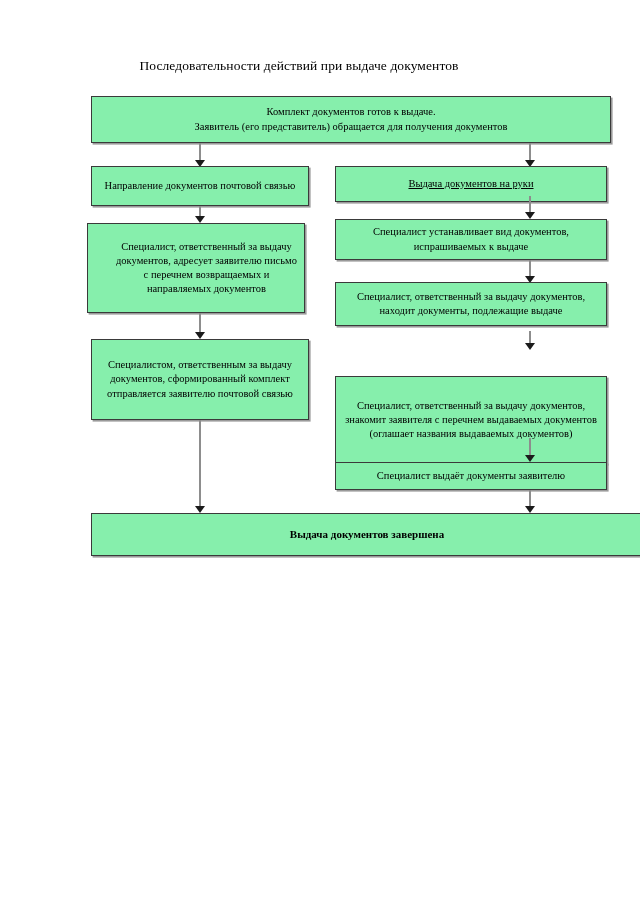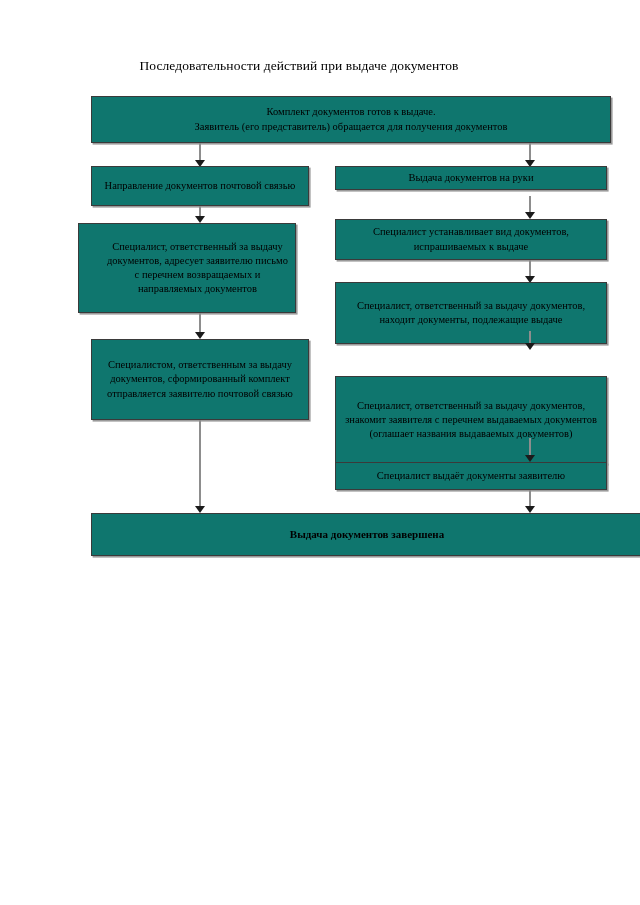--- a/index.html
+++ b/index.html
@@ -32,21 +32,21 @@
     font-size: 13.5px;
     line-height: 16px;
     letter-spacing: 0.1px;
     white-space: nowrap;
   }
 
   .node {
     position: absolute;
     box-sizing: border-box;
     border: 1px solid #3a3a3a;
-    background: #0f766e;
+    background: #86efac;
     display: flex;
     align-items: center;
     justify-content: center;
     text-align: center;
     font-size: 10.5px;
     line-height: 14.2px;
     padding: 2px 6px;
     box-shadow: 1.6px 1.6px 0 0 #9a9a9a;
   }
   .node .node-text {
@@ -92,49 +92,49 @@
   <div class="conn-line" style="left:529px; top:143px; height:20px;"></div>
   <div class="conn-arrow" style="left:525px; top:160px;"></div>
 
   <div class="node" style="left:91px; top:166px; width:218px; height:40px;">
     <span class="node-text">Направление документов почтовой связью</span>
   </div>
 
   <div class="conn-line" style="left:199px; top:206px; height:13px;"></div>
   <div class="conn-arrow" style="left:195px; top:216px;"></div>
 
-  <div class="node" style="left:78px; top:223px; width:218px; height:90px;padding-left:27px;">
+  <div class="node" style="left:87px; top:223px; width:218px; height:90px;padding-left:27px;">
     <span class="node-text">Специалист, ответственный за выдачу документов, адресует заявителю письмо с перечнем возвращаемых и направляемых документов</span>
   </div>
 
   <div class="conn-line" style="left:199px; top:313px; height:22px;"></div>
   <div class="conn-arrow" style="left:195px; top:332px;"></div>
 
   <div class="node" style="left:91px; top:339px; width:218px; height:81px;align-items:center;">
     <span class="node-text">Специалистом, ответственным за выдачу документов, сформированный комплект отправляется заявителю почтовой связью</span>
   </div>
 
   <div class="conn-line" style="left:199px; top:420px; height:90px;"></div>
   <div class="conn-arrow" style="left:195px; top:506px;"></div>
 
-  <div class="node" style="left:335px; top:166px; width:272px; height:24px;">
+  <div class="node" style="left:335px; top:166px; width:272px; height:36px;text-decoration:underline;">
     <span class="node-text">Выдача документов на руки</span>
   </div>
 
   <div class="conn-line" style="left:529px; top:196px; height:19px;"></div>
   <div class="conn-arrow" style="left:525px; top:212px;"></div>
 
   <div class="node" style="left:335px; top:219px; width:272px; height:41px;align-items:center;">
     <span class="node-text">Специалист устанавливает вид документов, испрашиваемых к выдаче</span>
   </div>
 
   <div class="conn-line" style="left:529px; top:260px; height:20px;"></div>
   <div class="conn-arrow" style="left:525px; top:276px;"></div>
 
-  <div class="node" style="left:335px; top:282px; width:272px; height:62px;">
+  <div class="node" style="left:335px; top:282px; width:272px; height:44px;">
     <span class="node-text">Специалист, ответственный за выдачу документов, находит документы, подлежащие выдаче</span>
   </div>
 
   <div class="conn-line" style="left:529px; top:331px; height:16px;"></div>
   <div class="conn-arrow" style="left:525px; top:343px;"></div>
 
   <div class="node" style="left:335px; top:350px; width:272px; height:88px;margin-top:26px;">
     <span class="node-text">Специалист, ответственный за выдачу документов, знакомит заявителя с перечнем выдаваемых документов (оглашает названия выдаваемых документов)</span>
   </div>
 

